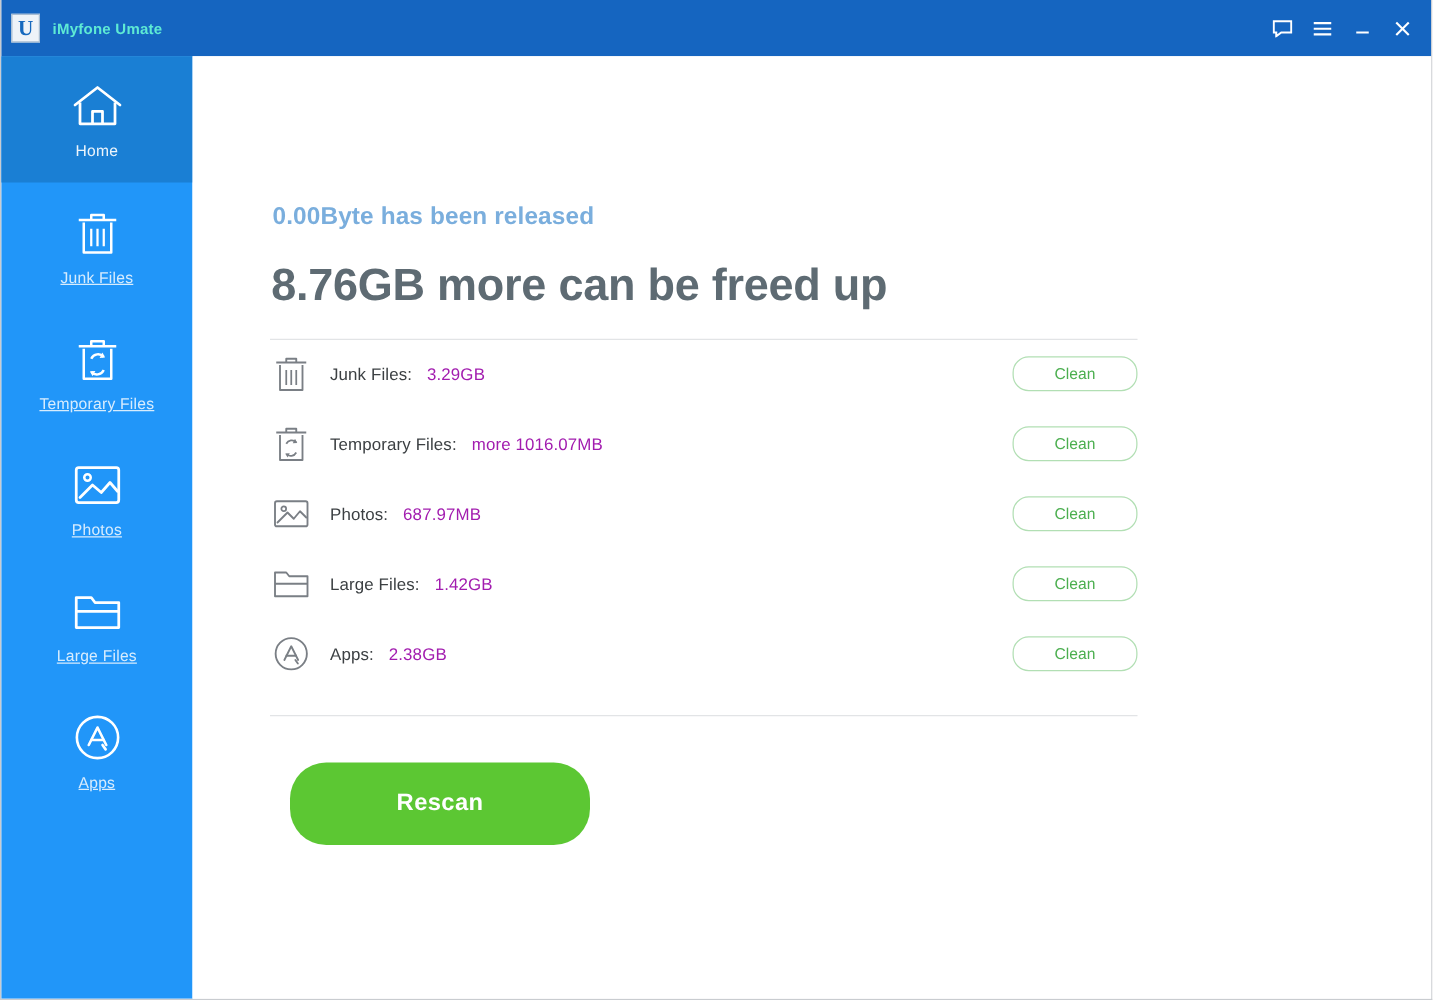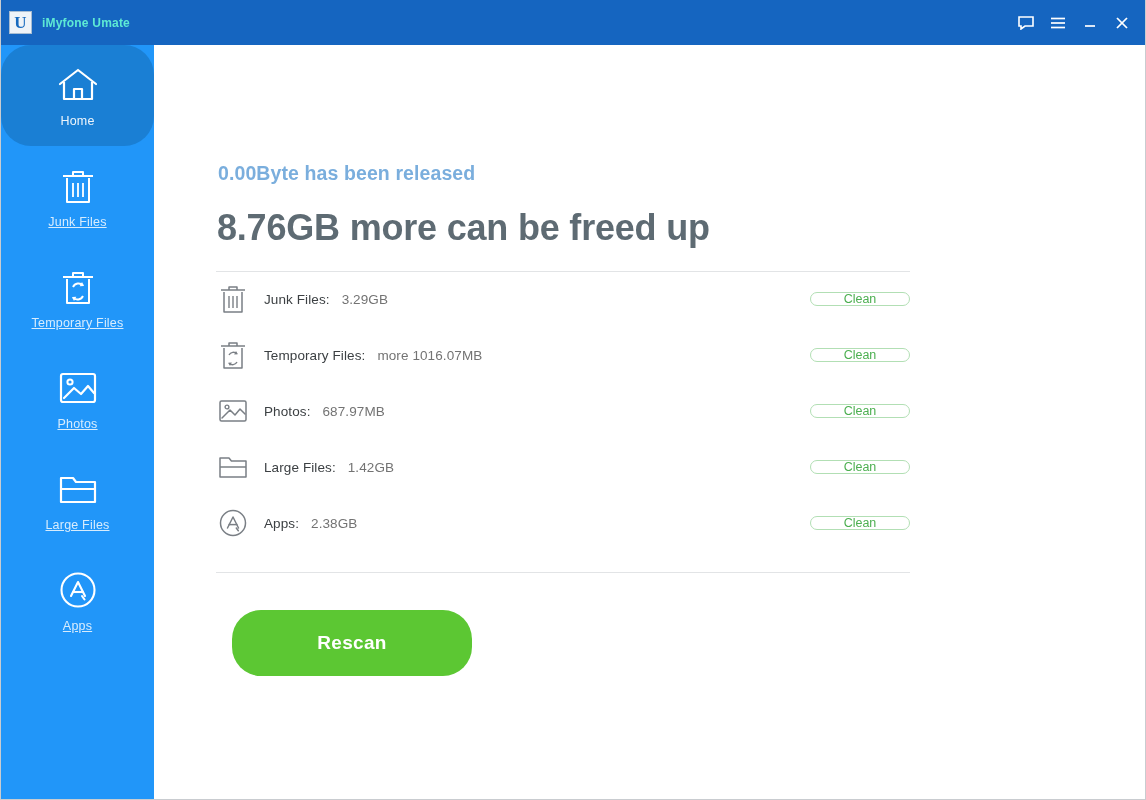--- a/index.html
+++ b/index.html
@@ -93,21 +93,20 @@
     padding-top: 0;
   }
   .side-item {
     height: 101px;
     display: flex;
     flex-direction: column;
     align-items: center;
     justify-content: center;
     cursor: pointer;
     position: relative;
-    border-radius: 30px;
   }
   .side-item.active {
     background: #1a7fd4;
   }
   .side-icon {
     width: 44px;
     height: 44px;
     display: flex;
     align-items: center;
     justify-content: center;
@@ -183,26 +182,26 @@
     margin-right: 14px;
   }
   .row-icon svg { display: block; }
   .row-text {
     font-size: 13.5px;
     color: #3c4043;
     letter-spacing: 0.1px;
     white-space: nowrap;
   }
   .row-label { color: #3c4043; }
-  .row-value { color: #737373; margin-left: 12px; }
+  .row-value { color: #a21caf; margin-left: 12px; }
   .clean-btn {
     position: absolute;
     right: 0;
     width: 100px;
-    height: 14px;
+    height: 28px;
     border: 1px solid #b2dfb4;
     border-radius: 13px;
     background: #ffffff;
     color: #4caf50;
     font-size: 12.5px;
     font-family: "Liberation Sans", sans-serif;
     cursor: pointer;
     display: flex;
     align-items: center;
     justify-content: center;

